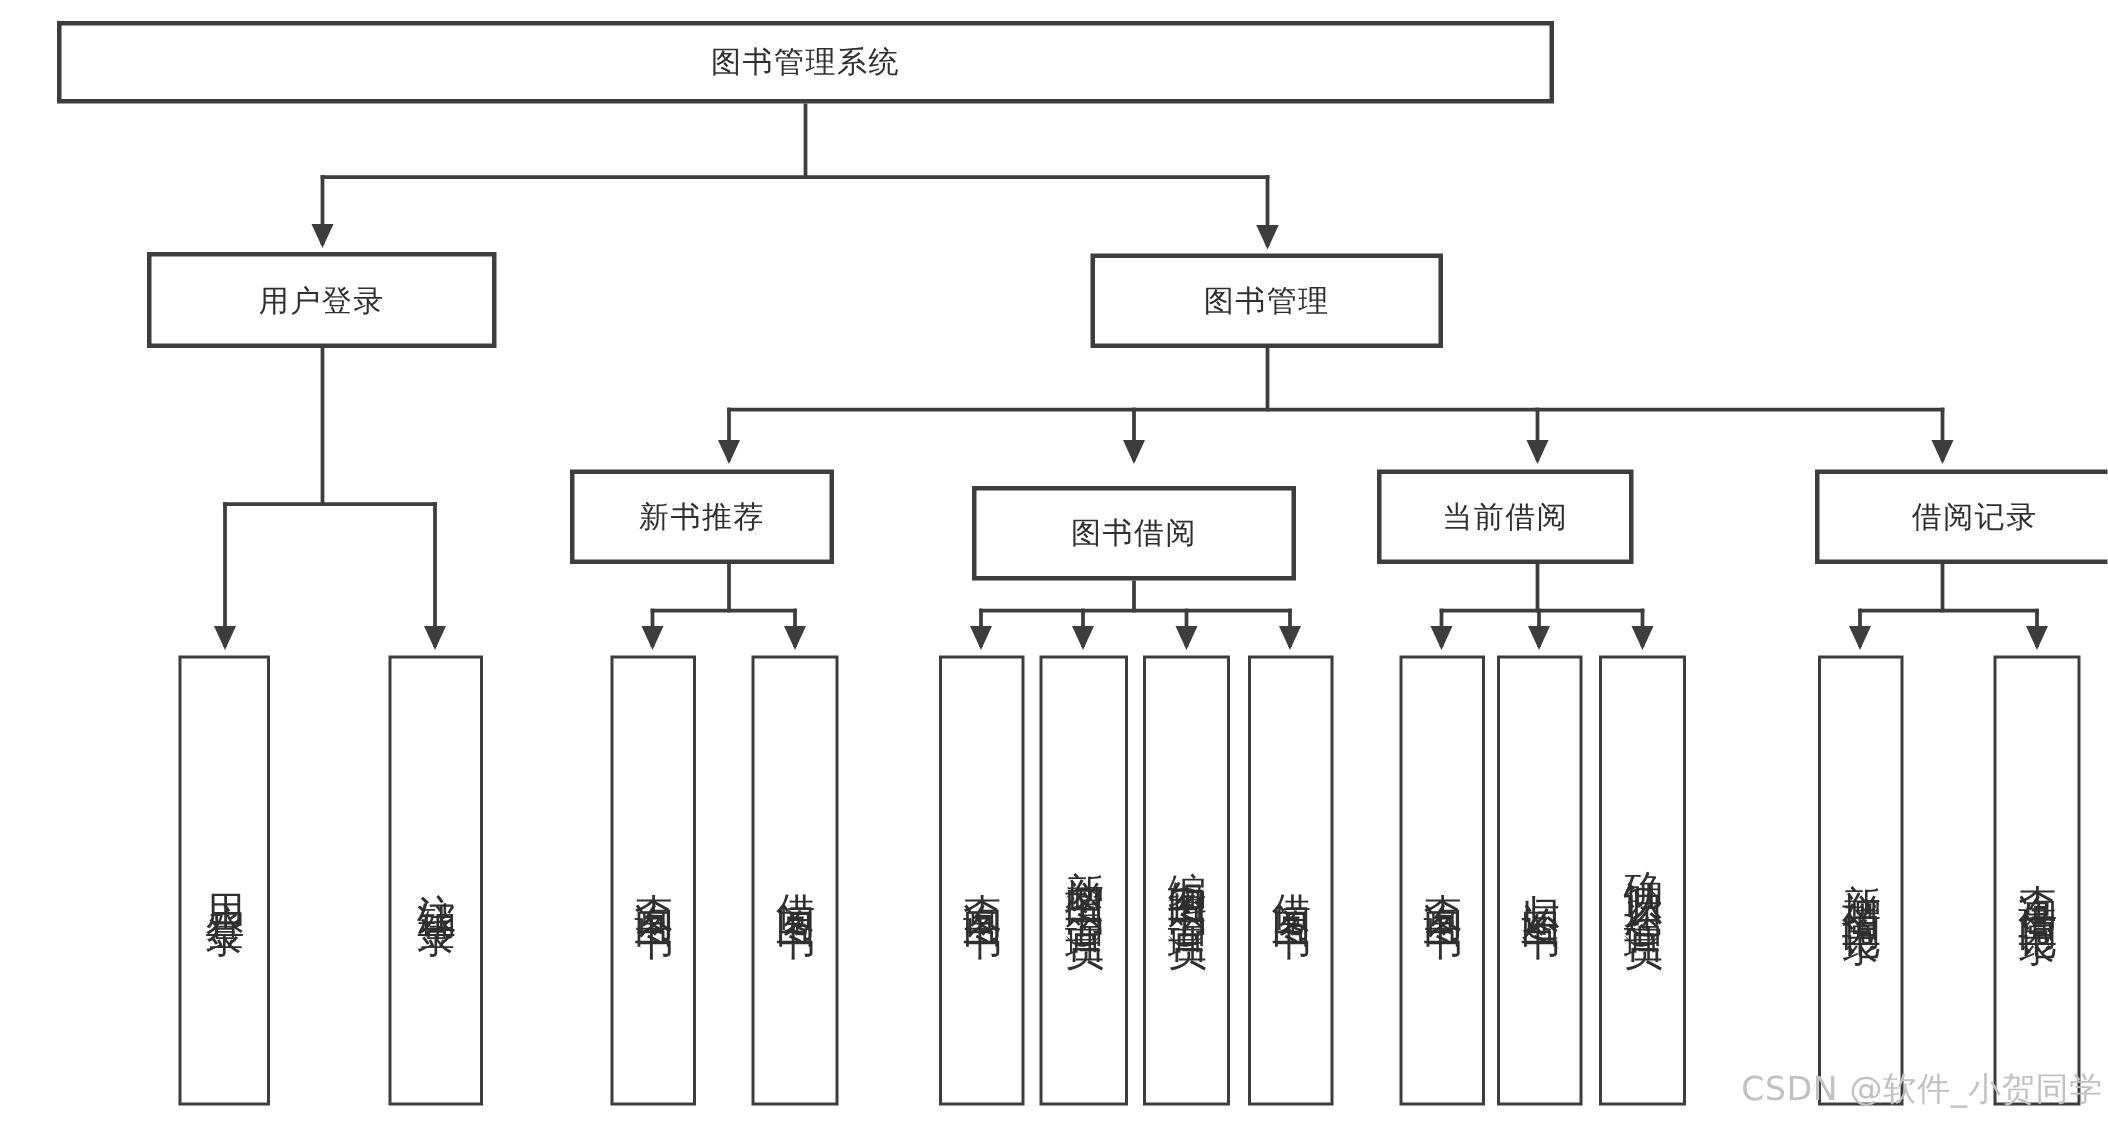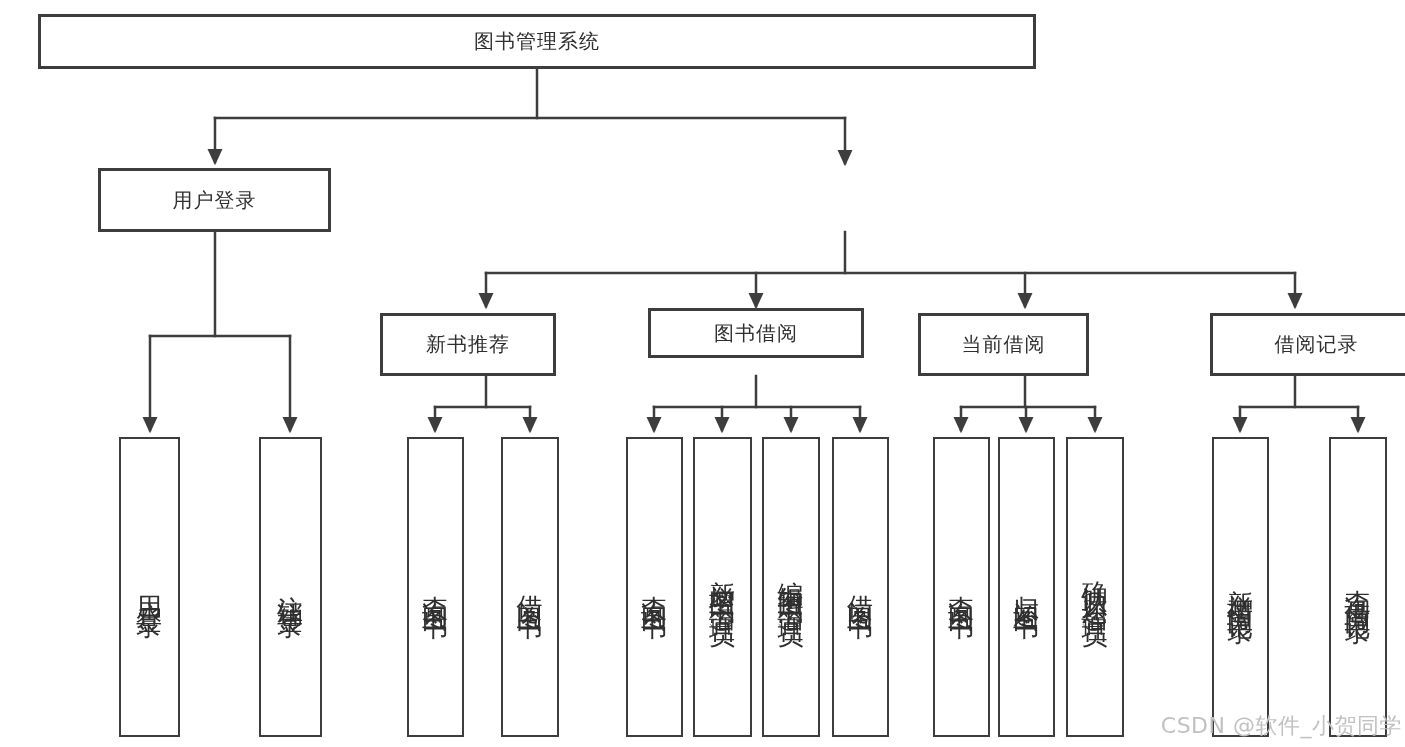--- a/index.html
+++ b/index.html
@@ -119,25 +119,28 @@
     </g>
   </svg>
 
   <div class="hbox" style="left:22px;top:14px;width:998px;height:55px">
     <span class="hlabel">图书管理系统</span>
   </div>
 
   <div class="hbox" style="left:82px;top:168px;width:233px;height:64px">
     <span class="hlabel">用户登录</span>
   </div>
+  <div class="hbox" style="left:711px;top:169px;width:235px;height:63px">
+    <span class="hlabel">图书管理</span>
+  </div>
 
   <div class="hbox" style="left:364px;top:313px;width:176px;height:63px">
     <span class="hlabel">新书推荐</span>
   </div>
-  <div class="hbox" style="left:632px;top:308px;width:216px;height:50px">
+  <div class="hbox" style="left:632px;top:324px;width:216px;height:63px">
     <span class="hlabel">图书借阅</span>
   </div>
   <div class="hbox" style="left:902px;top:313px;width:171px;height:63px">
     <span class="hlabel">当前借阅</span>
   </div>
   <div class="hbox" style="left:1194px;top:313px;width:213px;height:63px">
     <span class="hlabel">借阅记录</span>
   </div>
 
   <div class="vbox" style="left:103px;width:61px">

